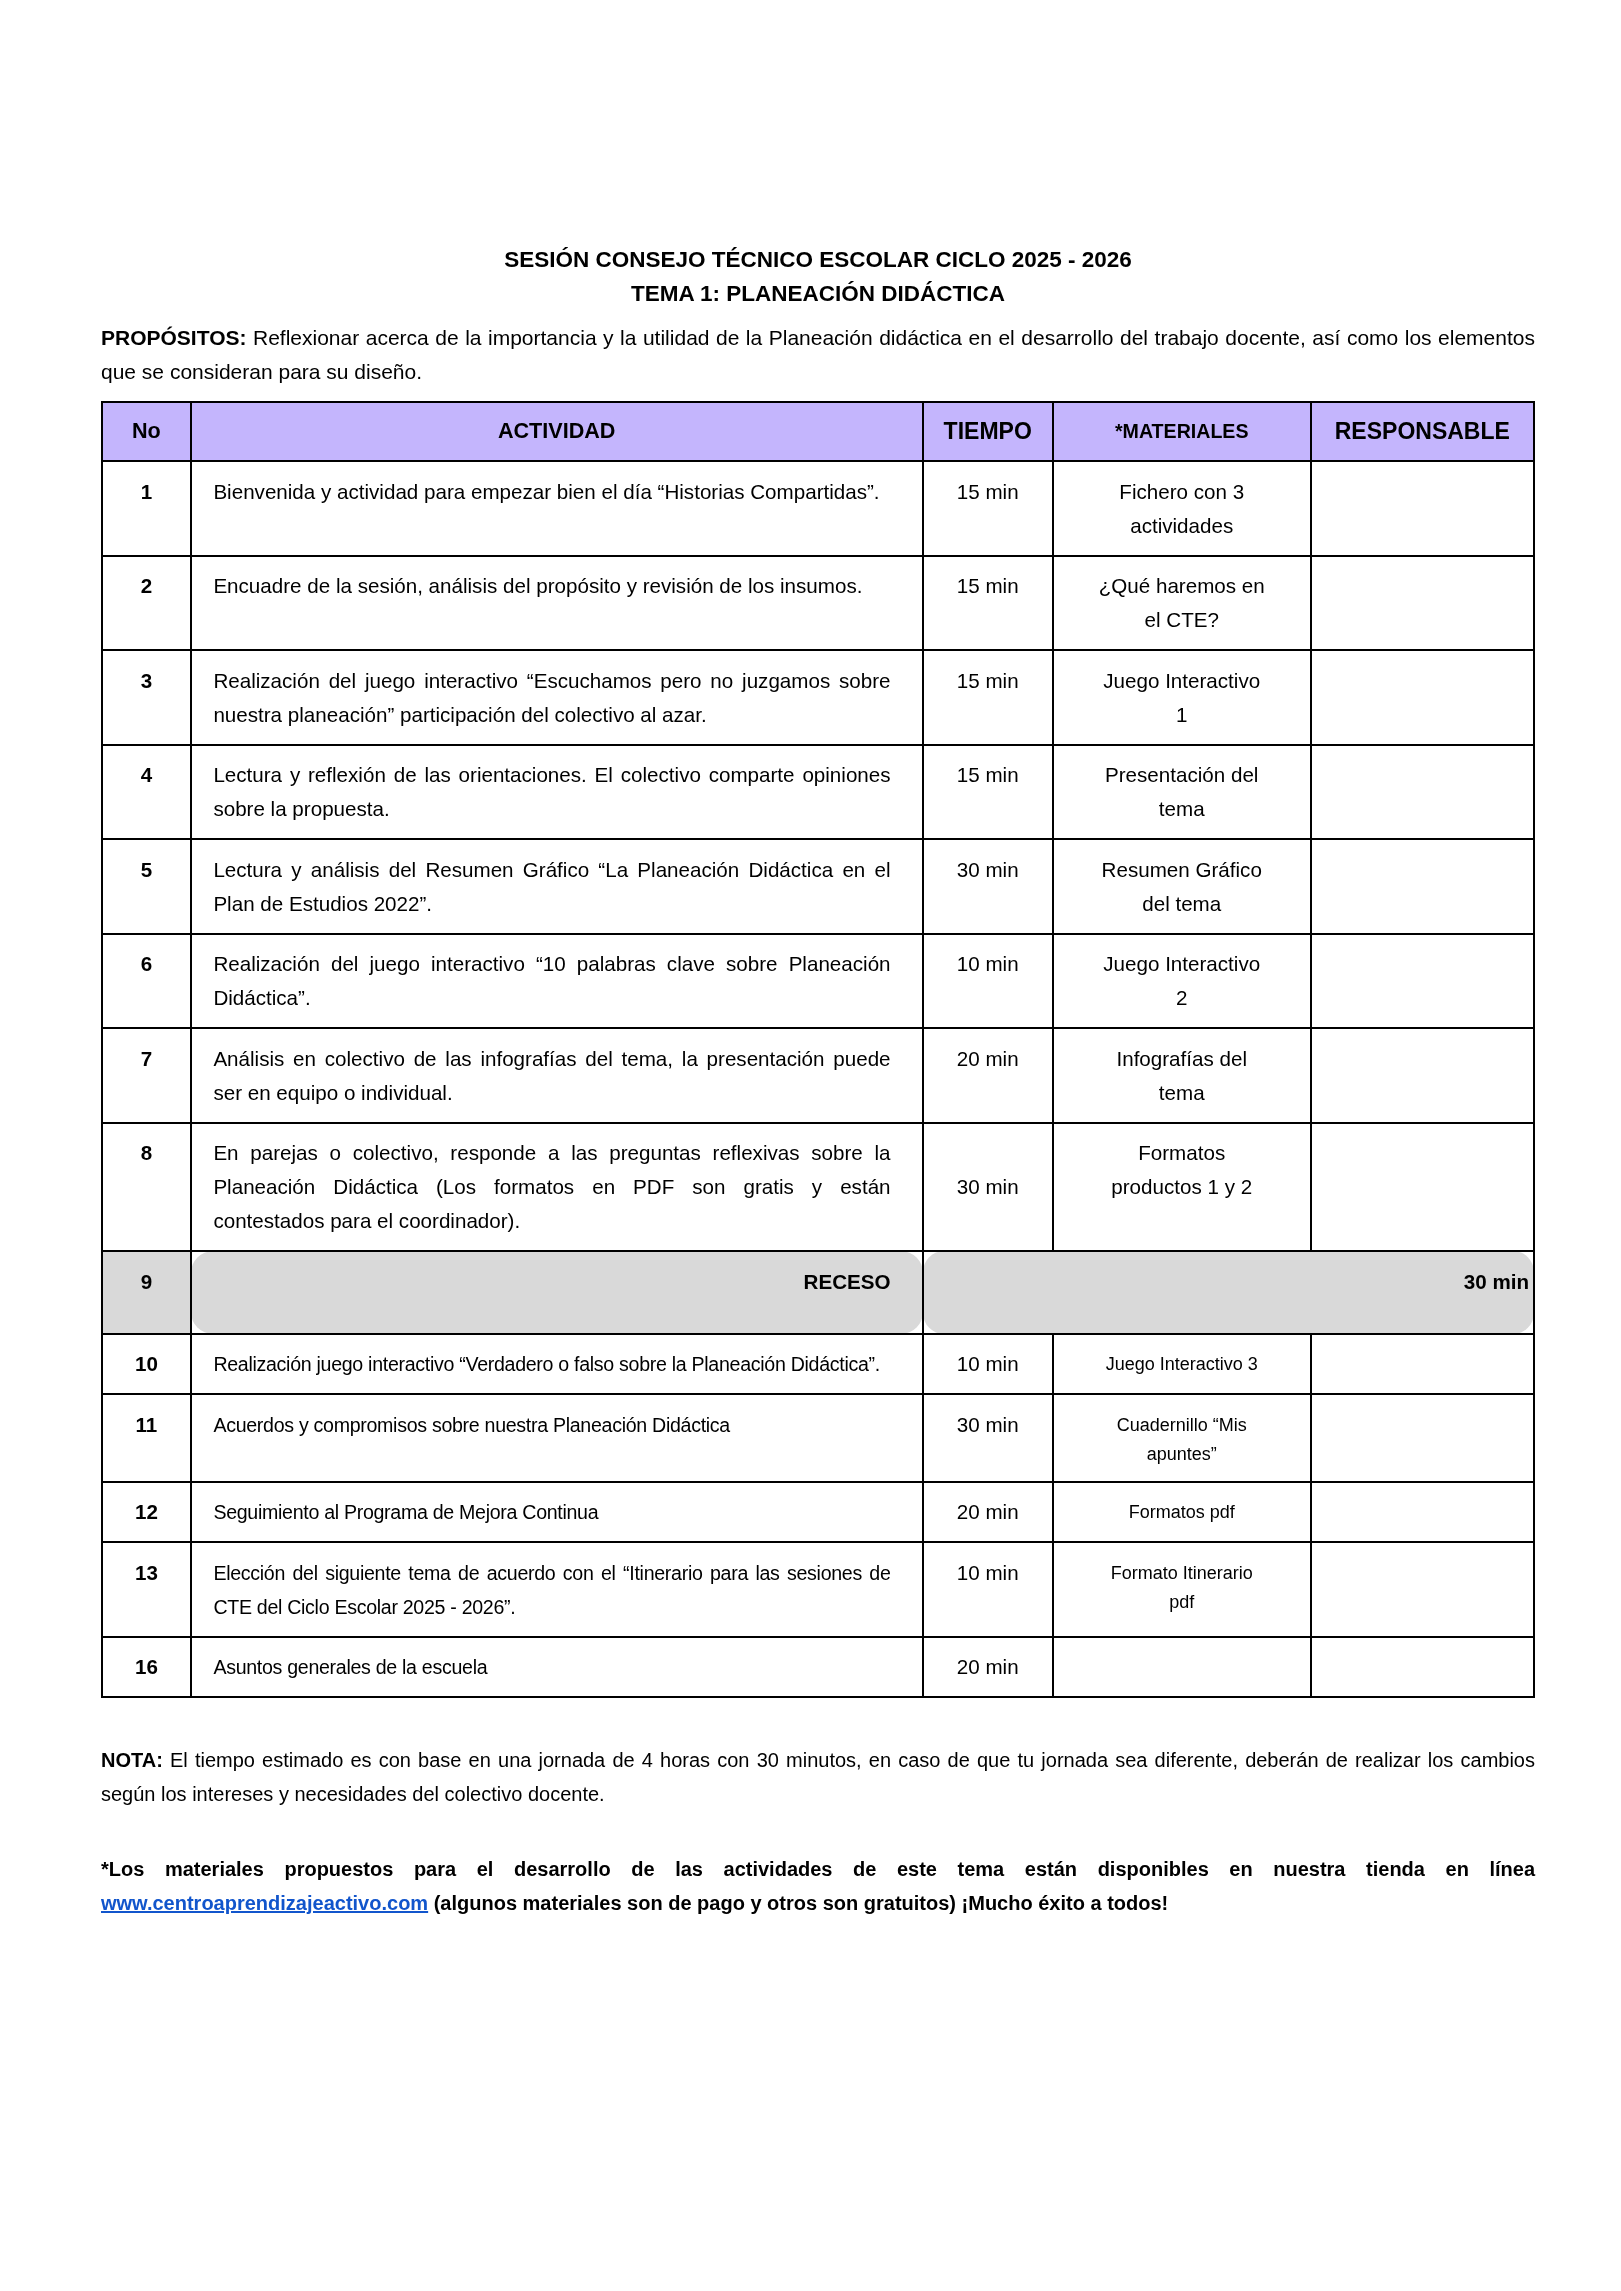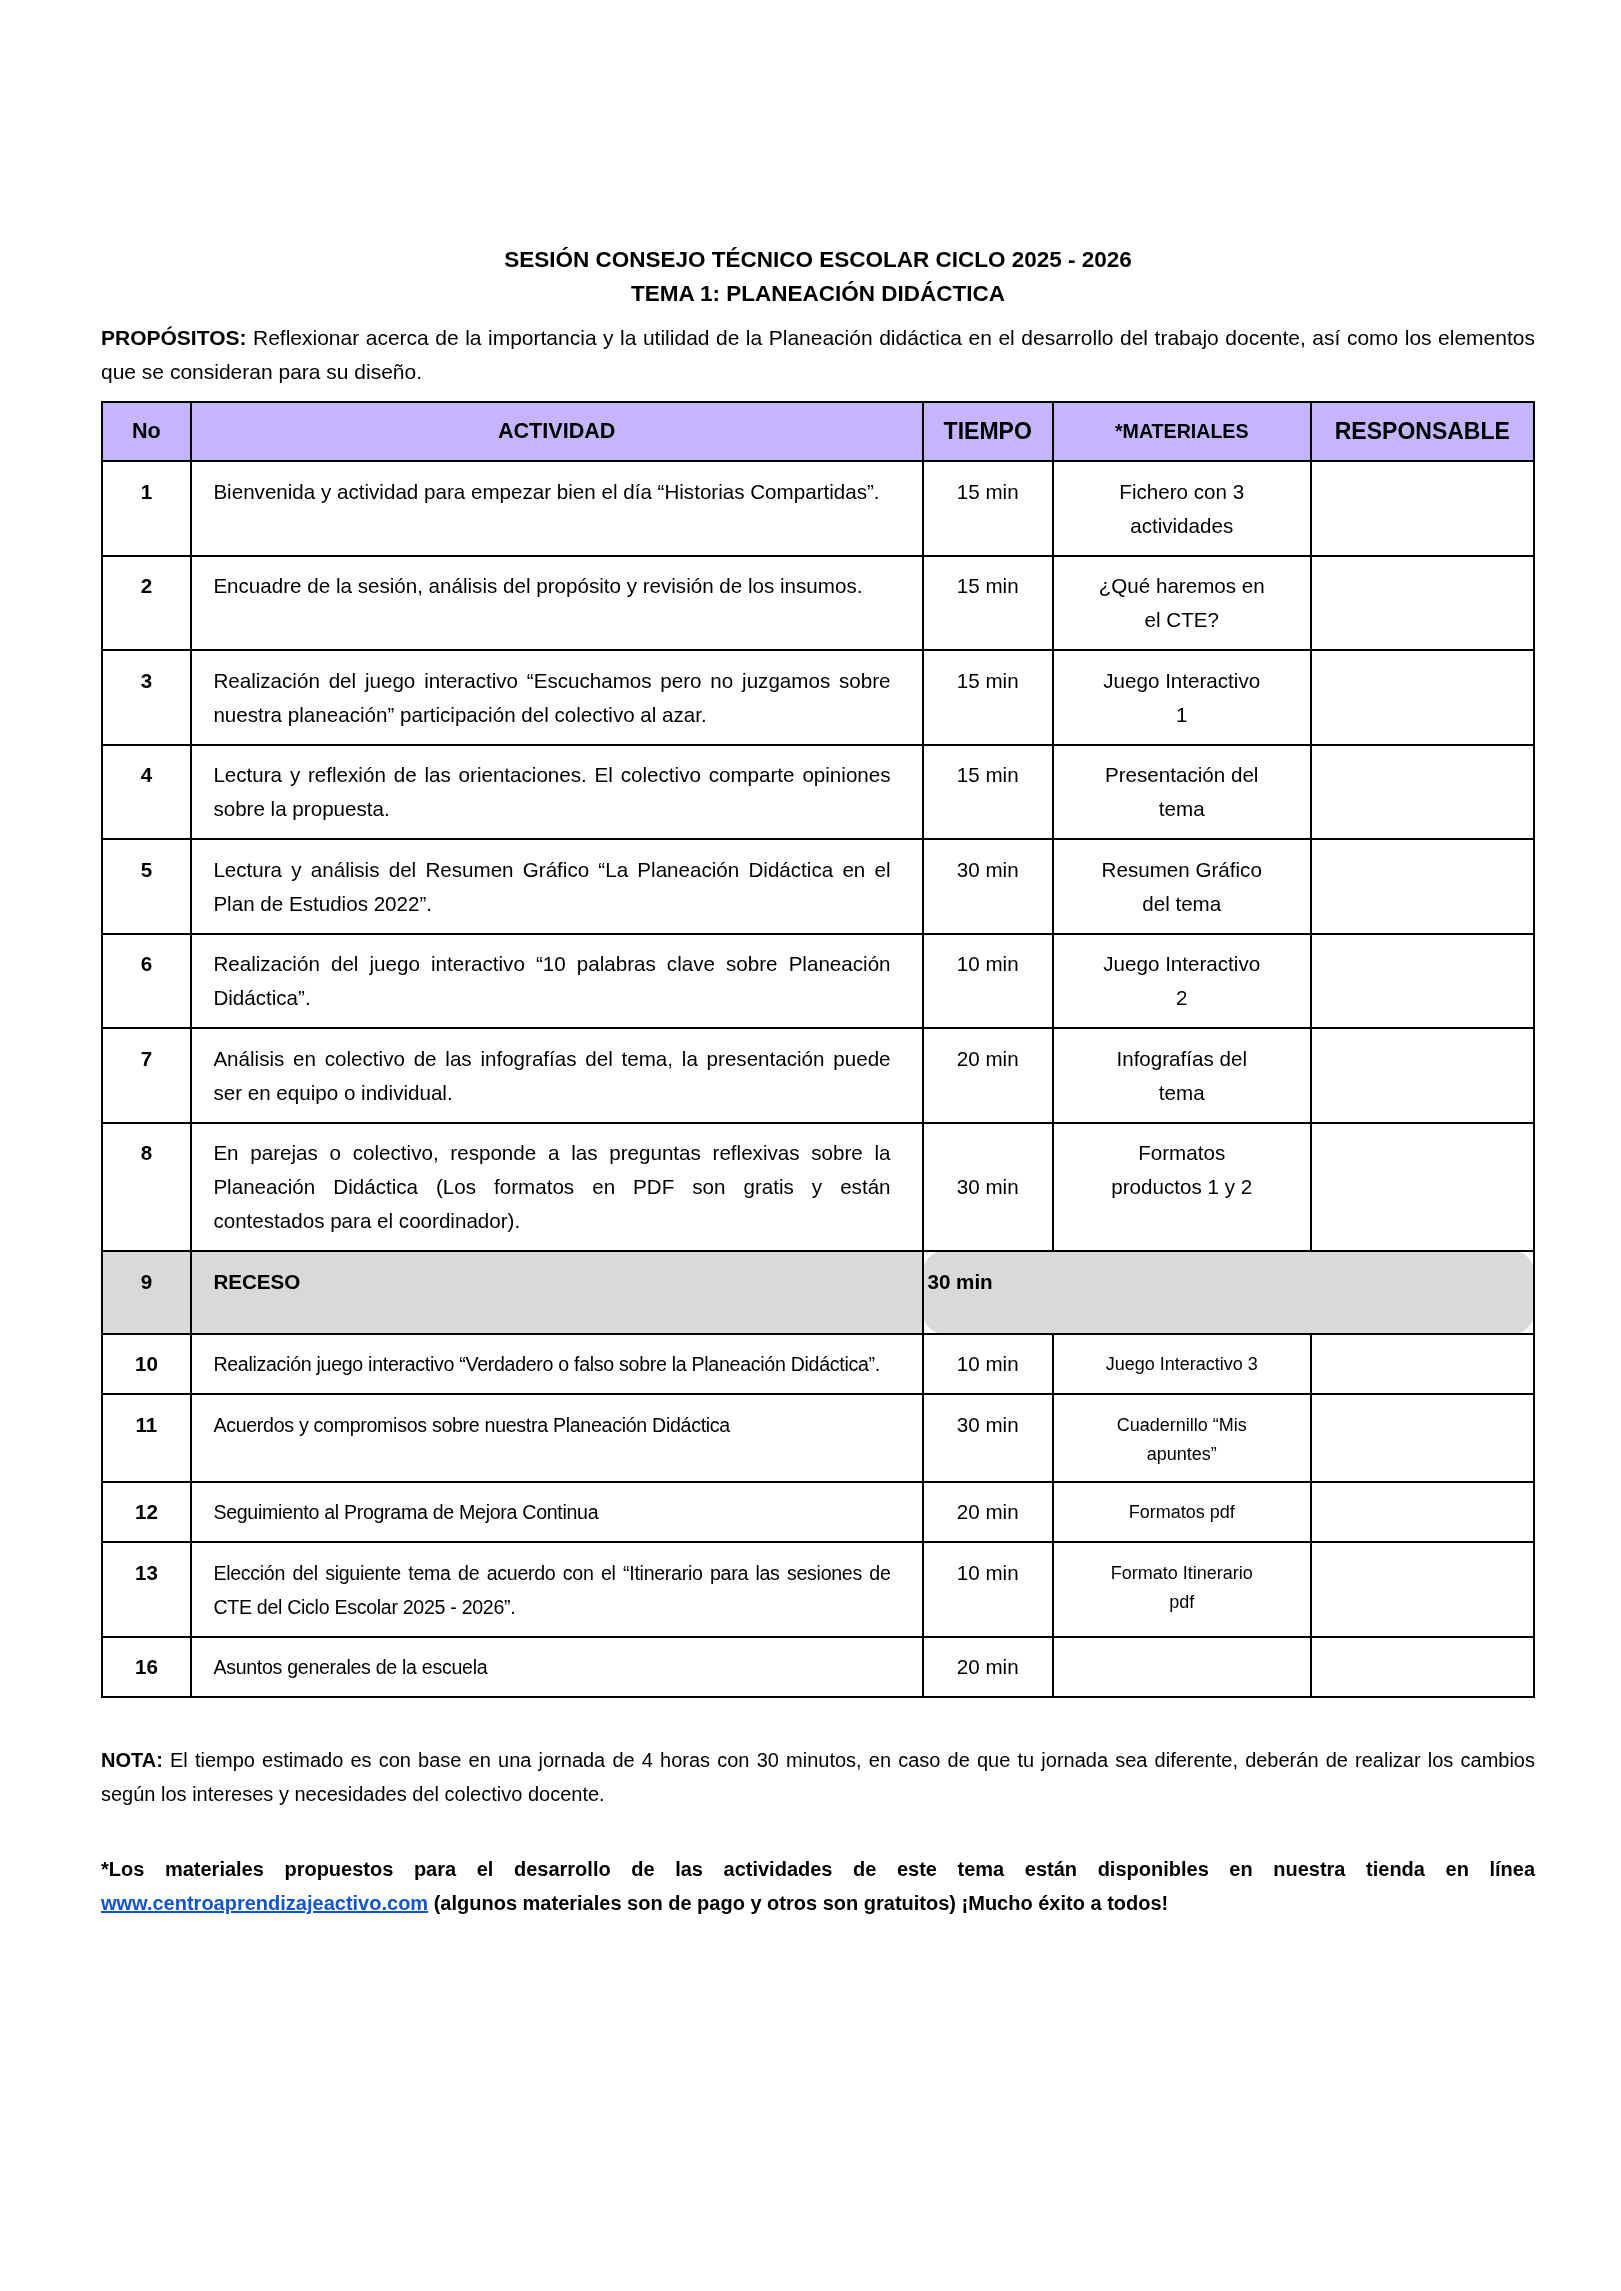--- a/index.html
+++ b/index.html
@@ -43,28 +43,28 @@
   th.h-tiempo { font-size: 23px; }
   th.h-mat   { font-size: 19.6px; }
   th.h-resp  { font-size: 23px; }
   .col-no   { width: 6.2%; }
   .col-act  { width: 51.1%; }
   .col-time { width: 9.1%; }
   .col-mat  { width: 18%; }
   .col-resp { width: 15.6%; }
   .agenda td { padding: 12.7px 13.7px 11.8px; font-size: 20.6px; line-height: 34px; }
   td.no   { text-align: center; font-weight: bold; padding-left: 3.9px; padding-right: 3.9px; }
-  td.act  { text-align: justify; padding-left: 21.6px; padding-right: 31px; }
+  td.act  { text-align: justify; padding-left: 21.6px; padding-right: 31px; border-radius: 22px; }
   td.time { text-align: center; padding-left: 3.9px; padding-right: 3.9px; border-radius: 21px; }
   td.mat  { text-align: center; white-space: pre-line; padding-left: 7.8px; padding-right: 7.8px; }
   td.vmid { vertical-align: middle; }
   tr.narrow td.act { font-size: 19.6px; letter-spacing: -0.3px; }
   td.mat.sm { font-size: 18px; line-height: 29px; padding-top: 15.7px; }
   tr.receso td { background: #d9d9d9; font-weight: bold; padding-bottom: 34px; }
-  tr.receso td.act, tr.receso td.time { text-align: left; }
+  tr.receso td.act, tr.receso td.time { text-align: right; }
   .nota { margin-top: 45px; font-size: 20px; line-height: 34px; text-align: justify; }
   .footnote { margin-top: 41px; font-size: 20px; line-height: 34px; text-align: justify; font-weight: bold; }
   .footnote a { color: #1155cc; text-decoration: underline; font-weight: bold; cursor: pointer; }
 </style>
 </head>
 <body>
 
 <div class="page">
 
   <div class="title">

